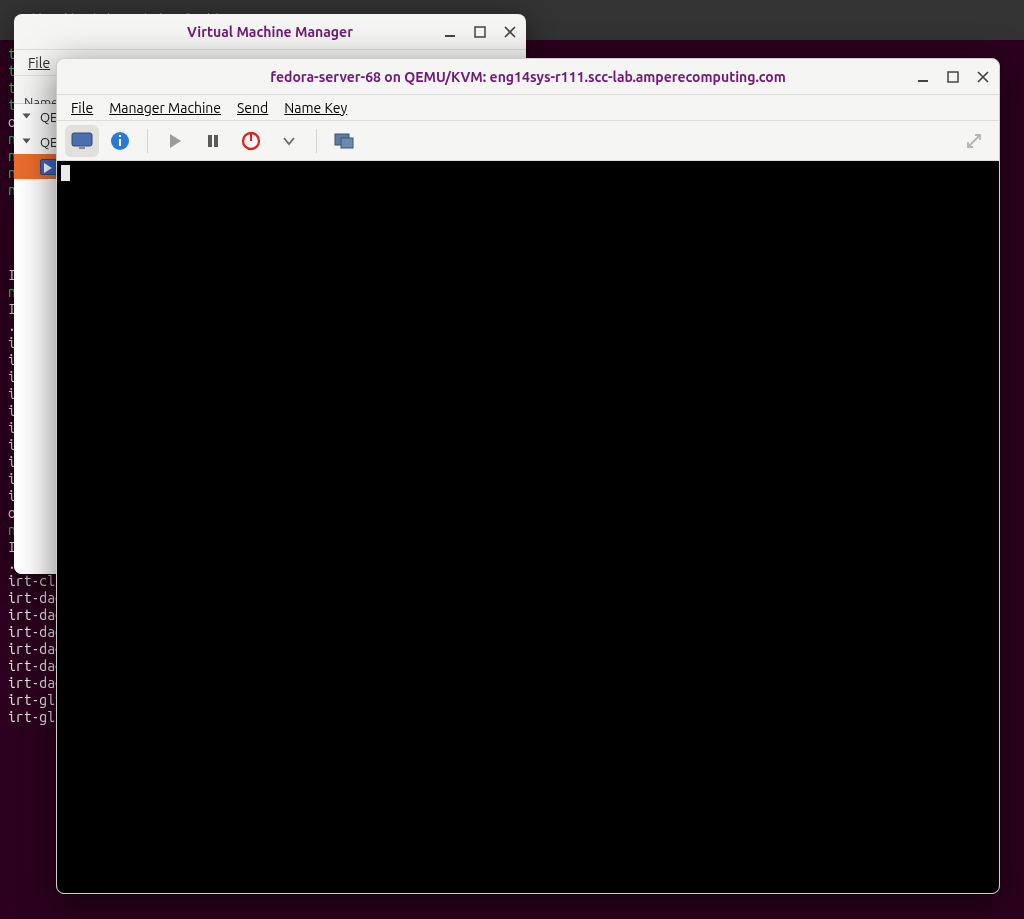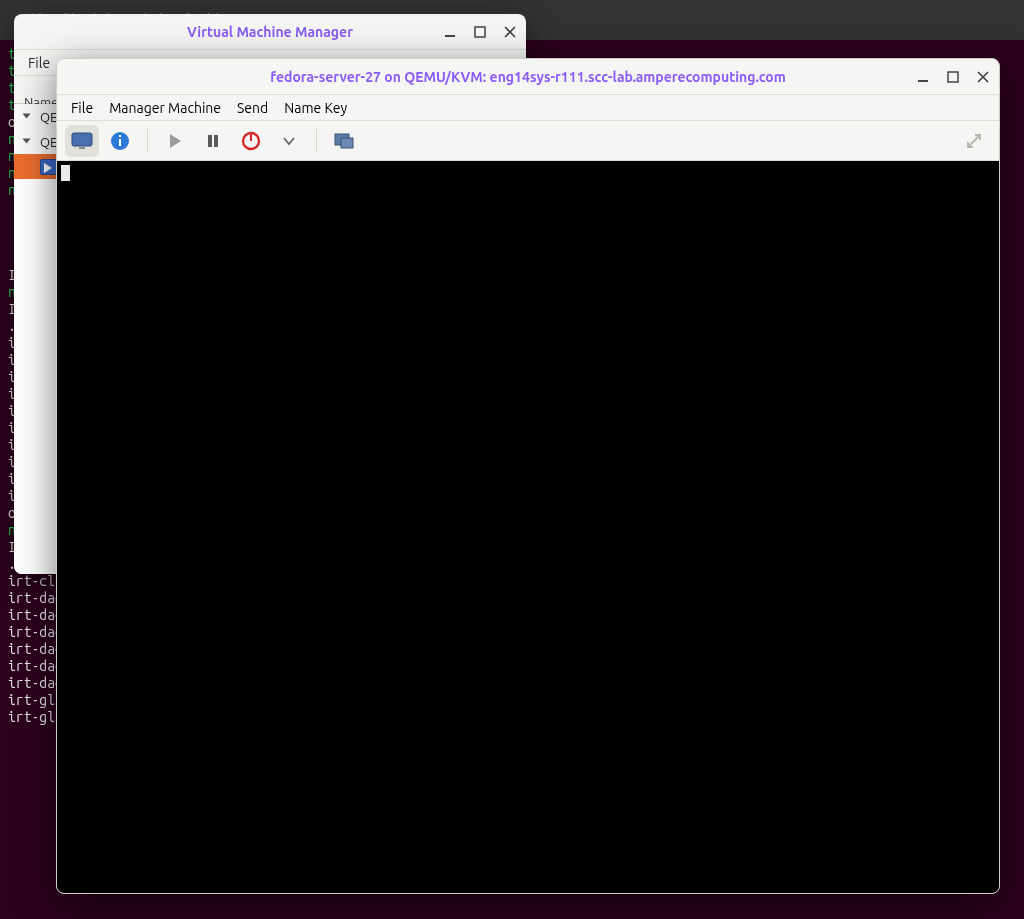--- a/index.html
+++ b/index.html
@@ -22,26 +22,26 @@
   .vmm-window {
     position:absolute; left:14px; top:14px; width:512px; height:560px;
     background:#f5f5f4; border-radius:8px; box-shadow:0 6px 28px rgba(0,0,0,.45);
     display:flex; flex-direction:column; overflow:hidden;
     color:#2b2b2b;
   }
   .titlebar-gn {
     height:36px; display:flex; align-items:center; justify-content:center;
     position:relative; border-bottom:1px solid #e0ddd9;
   }
-  .titlebar-gn .title { font-weight:600; font-size:14px; color:#8b5cf6;}
+  .titlebar-gn .title { font-weight:600; font-size:14px; color:#701a75;}
   .winbtns { position:absolute; right:6px; top:0; height:36px; display:flex; align-items:center; gap:10px;}
   .winbtn { width:20px; height:20px; display:inline-flex; align-items:center; justify-content:center;
             color:#444; cursor:pointer; border-radius:4px;}
   .menubar { height:26px; display:flex; align-items:center; gap:0; padding:0 6px; font-size:14px; border-bottom:1px solid #e0ddd9;}
-  .menubar span { padding:2px 8px; border-radius:4px; cursor:default;}
+  .menubar span { padding:2px 8px; border-radius:4px; cursor:default;text-decoration:underline;}
   .vmm-list-header {
     height:28px; display:flex; align-items:center; font-size:13px;
     border-bottom:1px solid #d3d0cc;
     padding:0 10px;
   }
   .vmm-list-header .col { font-weight:400; color:#3a3a3a;margin-top:24px;}
   .vmm-body { flex:1; background:#ffffff; font-size:13px; overflow:hidden;}
   .tree-row { height:25px; display:flex; align-items:center; padding-left:8px; gap:6px;}
   .tree-row.group { font-weight:400; color:#222; background:#fafafa;}
   .tree-row.selected { background:#ea6c2d; color:#fff;}
@@ -125,21 +125,21 @@
     </div>
     <div class="tree-row selected">
       <span style="width:12px"></span>
       <span class="vm-icon"></span>
     </div>
   </div>
 </div>
 
 <div class="viewer-window">
   <div class="titlebar-gn">
-    <span class="title">fedora-server-27 on QEMU/KVM: eng14sys-r111.scc-lab.amperecomputing.com</span>
+    <span class="title">fedora-server-68 on QEMU/KVM: eng14sys-r111.scc-lab.amperecomputing.com</span>
     <div class="winbtns">
       <span class="winbtn">
         <svg width="12" height="12">
             <rect x="1" y="9" width="10" height="2" fill="#444"></rect>
           </svg>
       </span>
       <span class="winbtn">
         <svg width="12" height="12">
             <rect x="1" y="1" width="10" height="10" fill="none" stroke="#444" stroke-width="1.5"></rect>
           </svg>

